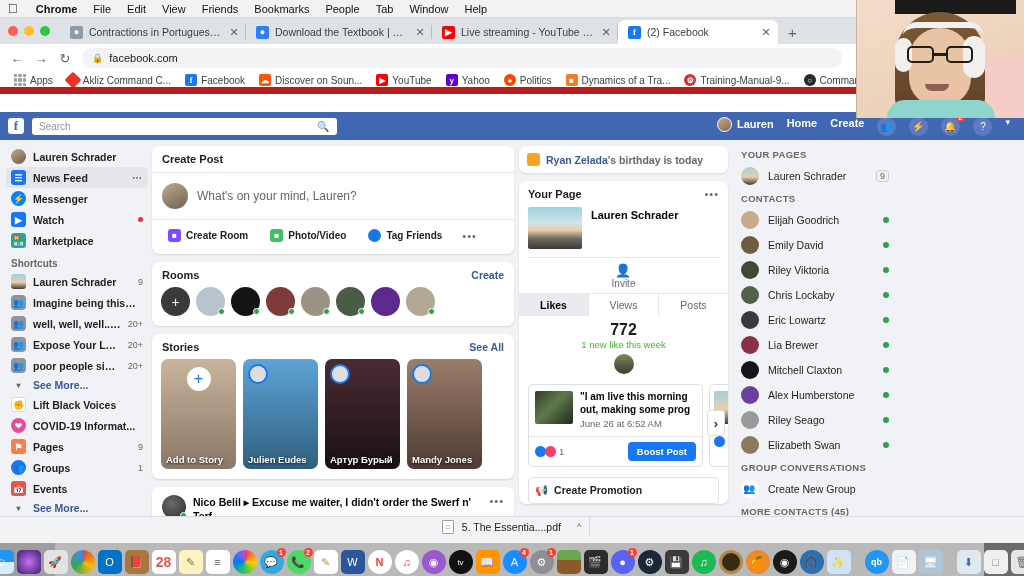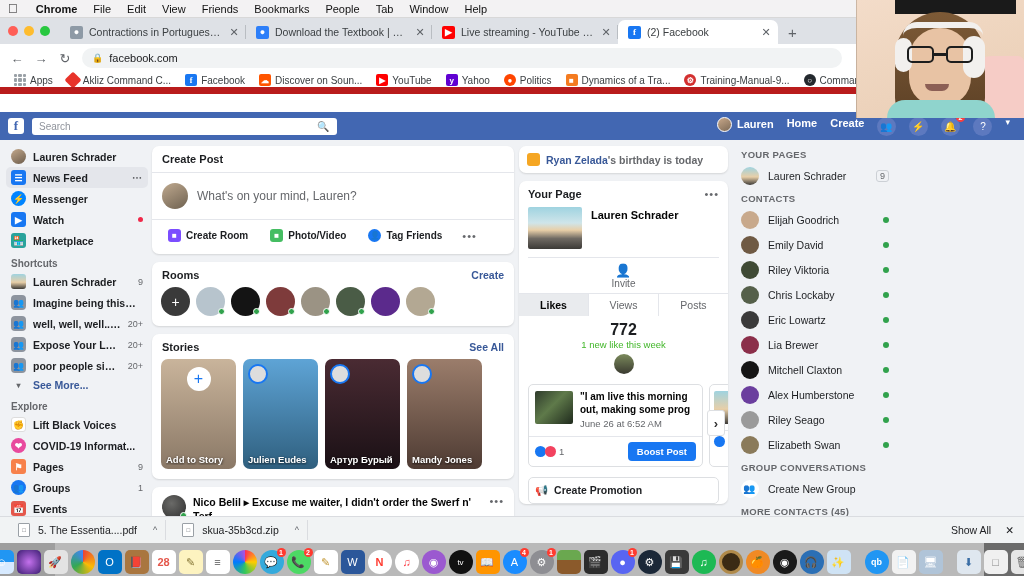--- a/index.html
+++ b/index.html
@@ -225,21 +225,21 @@
     position:absolute; bottom:0; height:22px; background:#fff; border-radius:5px 5px 0 0;
     box-shadow:0 -1px 4px rgba(0,0,0,.2); display:flex; align-items:center; gap:6px;
     padding: 0 8px; font-size:10.5px; font-weight:bold;
   }
   .chat-tab .av { width:14px;height:14px;border-radius:50%;flex:none;}
   .chat-tab .x { color:#65676b; font-weight:normal; font-size:11px; margin-left:10px;}
 
   
   .downloads {
     position:absolute; bottom:0; left:0; width:1024px; height:27px; background:#f1f3f4;
-    border-top:1px solid #dadce0; display:flex; align-items:center; gap:8px; padding: 0 10px;
+    border-top:1px solid #dadce0; display:flex; align-items:center; gap:8px; padding: 0 10px; flex-direction: column;
   }
   .dl-item { display:flex; align-items:center; gap:8px; padding: 3px 8px; font-size:10.5px;
      color:#202124; border-right:1px solid #dadce0; height:20px; }
   .dl-ic { width:12px; height:14px; background:#fff; border:1px solid #9aa0a6; border-radius:1px;
      font-size:6px; display:flex; align-items:center; justify-content:center; color:#5f6368;}
   .dl-caret { color:#5f6368; font-size:9px; margin-left:8px; }
   .dl-right { margin-left:auto; display:flex; align-items:center; gap:14px; font-size:10.5px; color:#202124;}
 
   
   .webcam {
@@ -478,21 +478,20 @@
         <div class="lrow">
           <span class="ic" style="background:#8d949e;border-radius:4px">👥</span>
           <span class="lbl">poor people simpi...</span>
           <span class="cnt">20+</span>
         </div>
         <div class="seemore">
           <span class="chev">▾</span>
           <span>See More...</span>
         </div>
 
-        <div class="lhead">Explore</div>
         <div class="lrow">
           <span class="ic" style="background:#fff;color:#111;border:1px solid #ddd">✊</span>
           <span class="lbl">Lift Black Voices</span>
         </div>
         <div class="lrow">
           <span class="ic" style="background:#e84a9e;border-radius:50%">❤</span>
           <span class="lbl">COVID-19 Informat...</span>
         </div>
         <div class="lrow">
           <span class="ic" style="background:#f7814b">⚑</span>
@@ -809,21 +808,21 @@
 
 <div class="dock">
   <span class="dock-left-pad"></span>
   <span class="dock-right-pad"></span>
   <span class="app" style="background:linear-gradient(#2196f3 50%,#d7eaff 50%)">☺</span>
   <span class="app" style="background:radial-gradient(circle,#c471ed,#3a1c71)"></span>
   <span class="app" style="background:#e3e3e3;color:#555">🚀</span>
   <span class="app" style="background:conic-gradient(#ea4335,#fbbc05,#34a853,#4285f4);border-radius:50%"></span>
   <span class="app" style="background:#0072c6">O</span>
   <span class="app" style="background:#a9763f">📕</span>
-  <span class="app" style="background:#fff;color:#e4574b;font-size:11px;font-weight:bold">28</span>
+  <span class="app" style="background:#fff;color:#e4574b;font-size:14px;font-weight:bold">28</span>
   <span class="app" style="background:#fdf3c0;color:#8a7a3a">✎</span>
   <span class="app" style="background:#fff;color:#555">≡</span>
   <span class="app" style="background:conic-gradient(#ff2d55,#ffcc00,#34c759,#007aff,#af52de);border-radius:50%"></span>
   <span class="app" style="background:#34aadc;border-radius:50%">💬<span class="bdg">1</span></span>
   <span class="app" style="background:#4cd964;border-radius:50%">📞<span class="bdg">2</span></span>
   <span class="app" style="background:#fff;color:#c49a3a">✎</span>
   <span class="app" style="background:#2b579a">W</span>
   <span class="app" style="background:#fff;color:#ff3b30;border-radius:50%;font-weight:bold">N</span>
   <span class="app" style="background:#fff;color:#fc3c44;border-radius:50%">♫</span>
   <span class="app" style="background:#9b59d0;border-radius:50%">◉</span>

